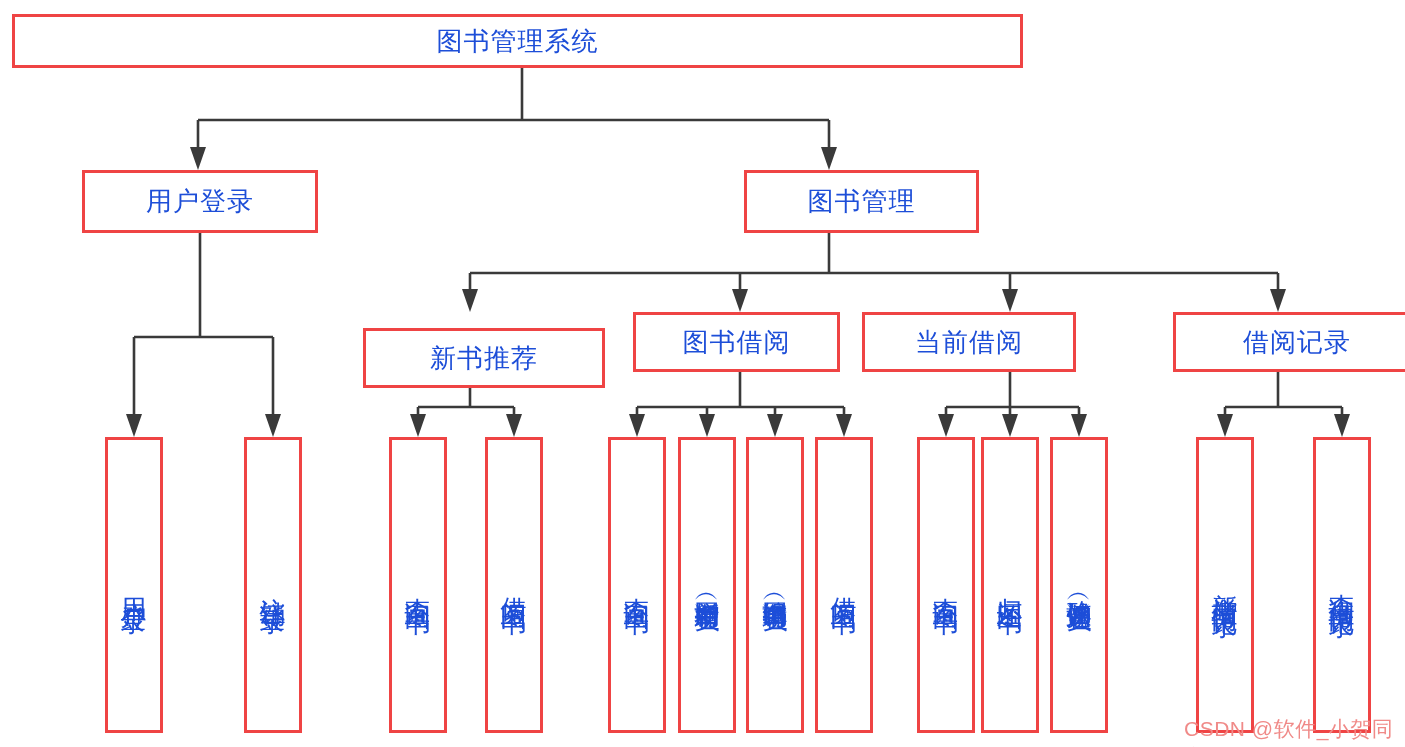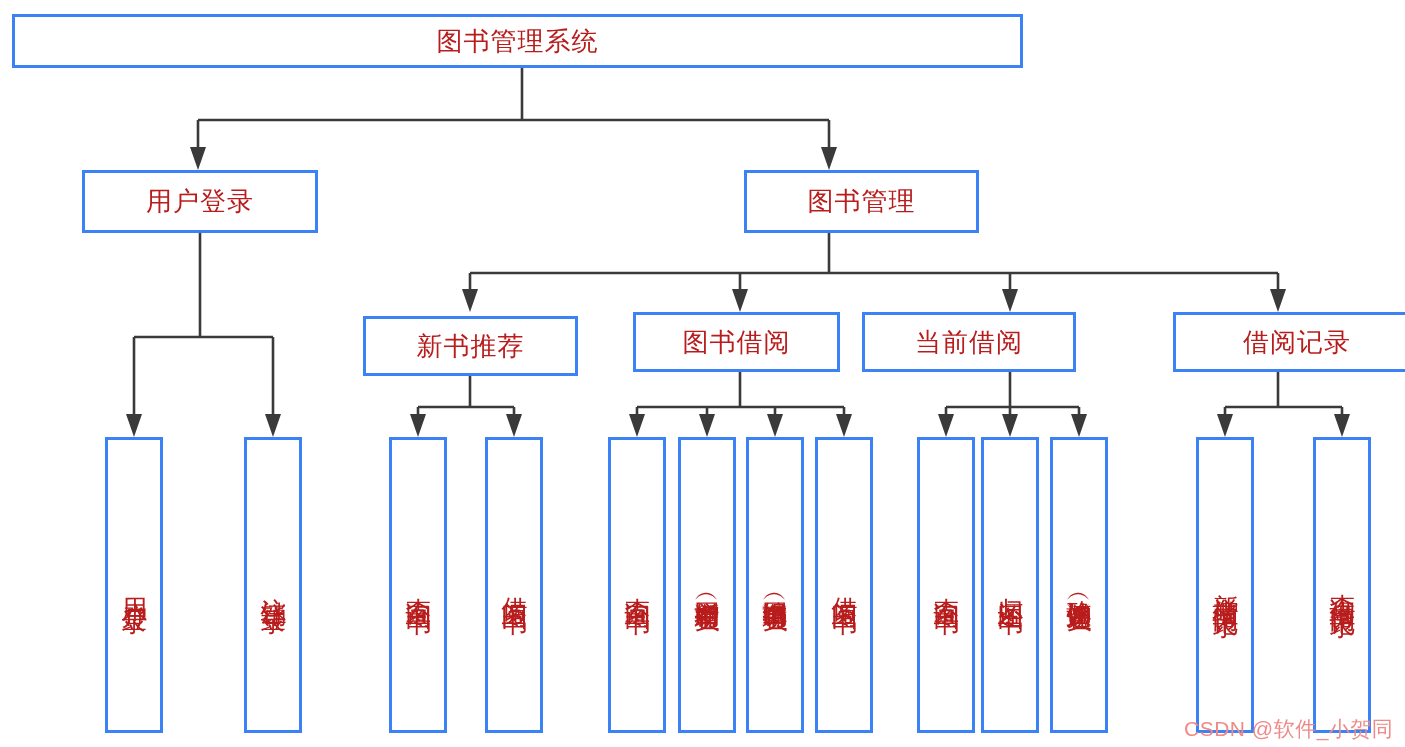--- a/index.html
+++ b/index.html
@@ -7,29 +7,28 @@
     position:relative;
     width:1405px;height:747px;
     background:#ffffff;
     font-family:"Liberation Sans","DejaVu Sans",sans-serif;
     overflow:hidden;
   }
   #wires{position:absolute;left:0;top:0;z-index:1;}
   .node{
     position:absolute;
     box-sizing:border-box;
-    border:3px solid #3b82f6;
+    border:3px solid #ef4444;
     background:#ffffff;
     display:flex;align-items:center;justify-content:center;
-    color:#b91c1c;
+    color:#1d4ed8;
     font-size:26px;
     letter-spacing:1px;
     z-index:2;
     white-space:nowrap;
-    font-family:Liberation Serif, serif;
   }
   .h-node{height:60px;}
   .v-node{
     top:437px;height:296px;width:58px;
     writing-mode:vertical-rl;
     text-orientation:mixed;
     letter-spacing:4px;
     line-height:1;
     white-space:normal;
   }
@@ -112,21 +111,21 @@
       <polygon points="1217,414 1233,414 1225,437"></polygon>
       <polygon points="1334,414 1350,414 1342,437"></polygon>
     </g>
   </svg>
 
   <div class="node h-node" style="left:12px;top:14px;width:1011px;height:54px;">图书管理系统</div>
 
   <div class="node h-node" style="left:82px;top:170px;width:236px;height:63px;">用户登录</div>
   <div class="node h-node" style="left:744px;top:170px;width:235px;height:63px;">图书管理</div>
 
-  <div class="node h-node" style="left:363px;top:316px;width:215px;">新书推荐</div>
+  <div class="node h-node" style="left:363px;top:328px;width:242px;">新书推荐</div>
   <div class="node h-node" style="left:633px;top:312px;width:207px;">图书借阅</div>
   <div class="node h-node" style="left:862px;top:312px;width:214px;">当前借阅</div>
   <div class="node h-node" style="left:1173px;top:312px;width:248px;">借阅记录</div>
 
   <div class="node v-node" style="left:105px;">用户登录</div>
   <div class="node v-node" style="left:244px;">注销登录</div>
 
   <div class="node v-node" style="left:389px;">查询图书</div>
   <div class="node v-node" style="left:485px;">借阅图书</div>
 

